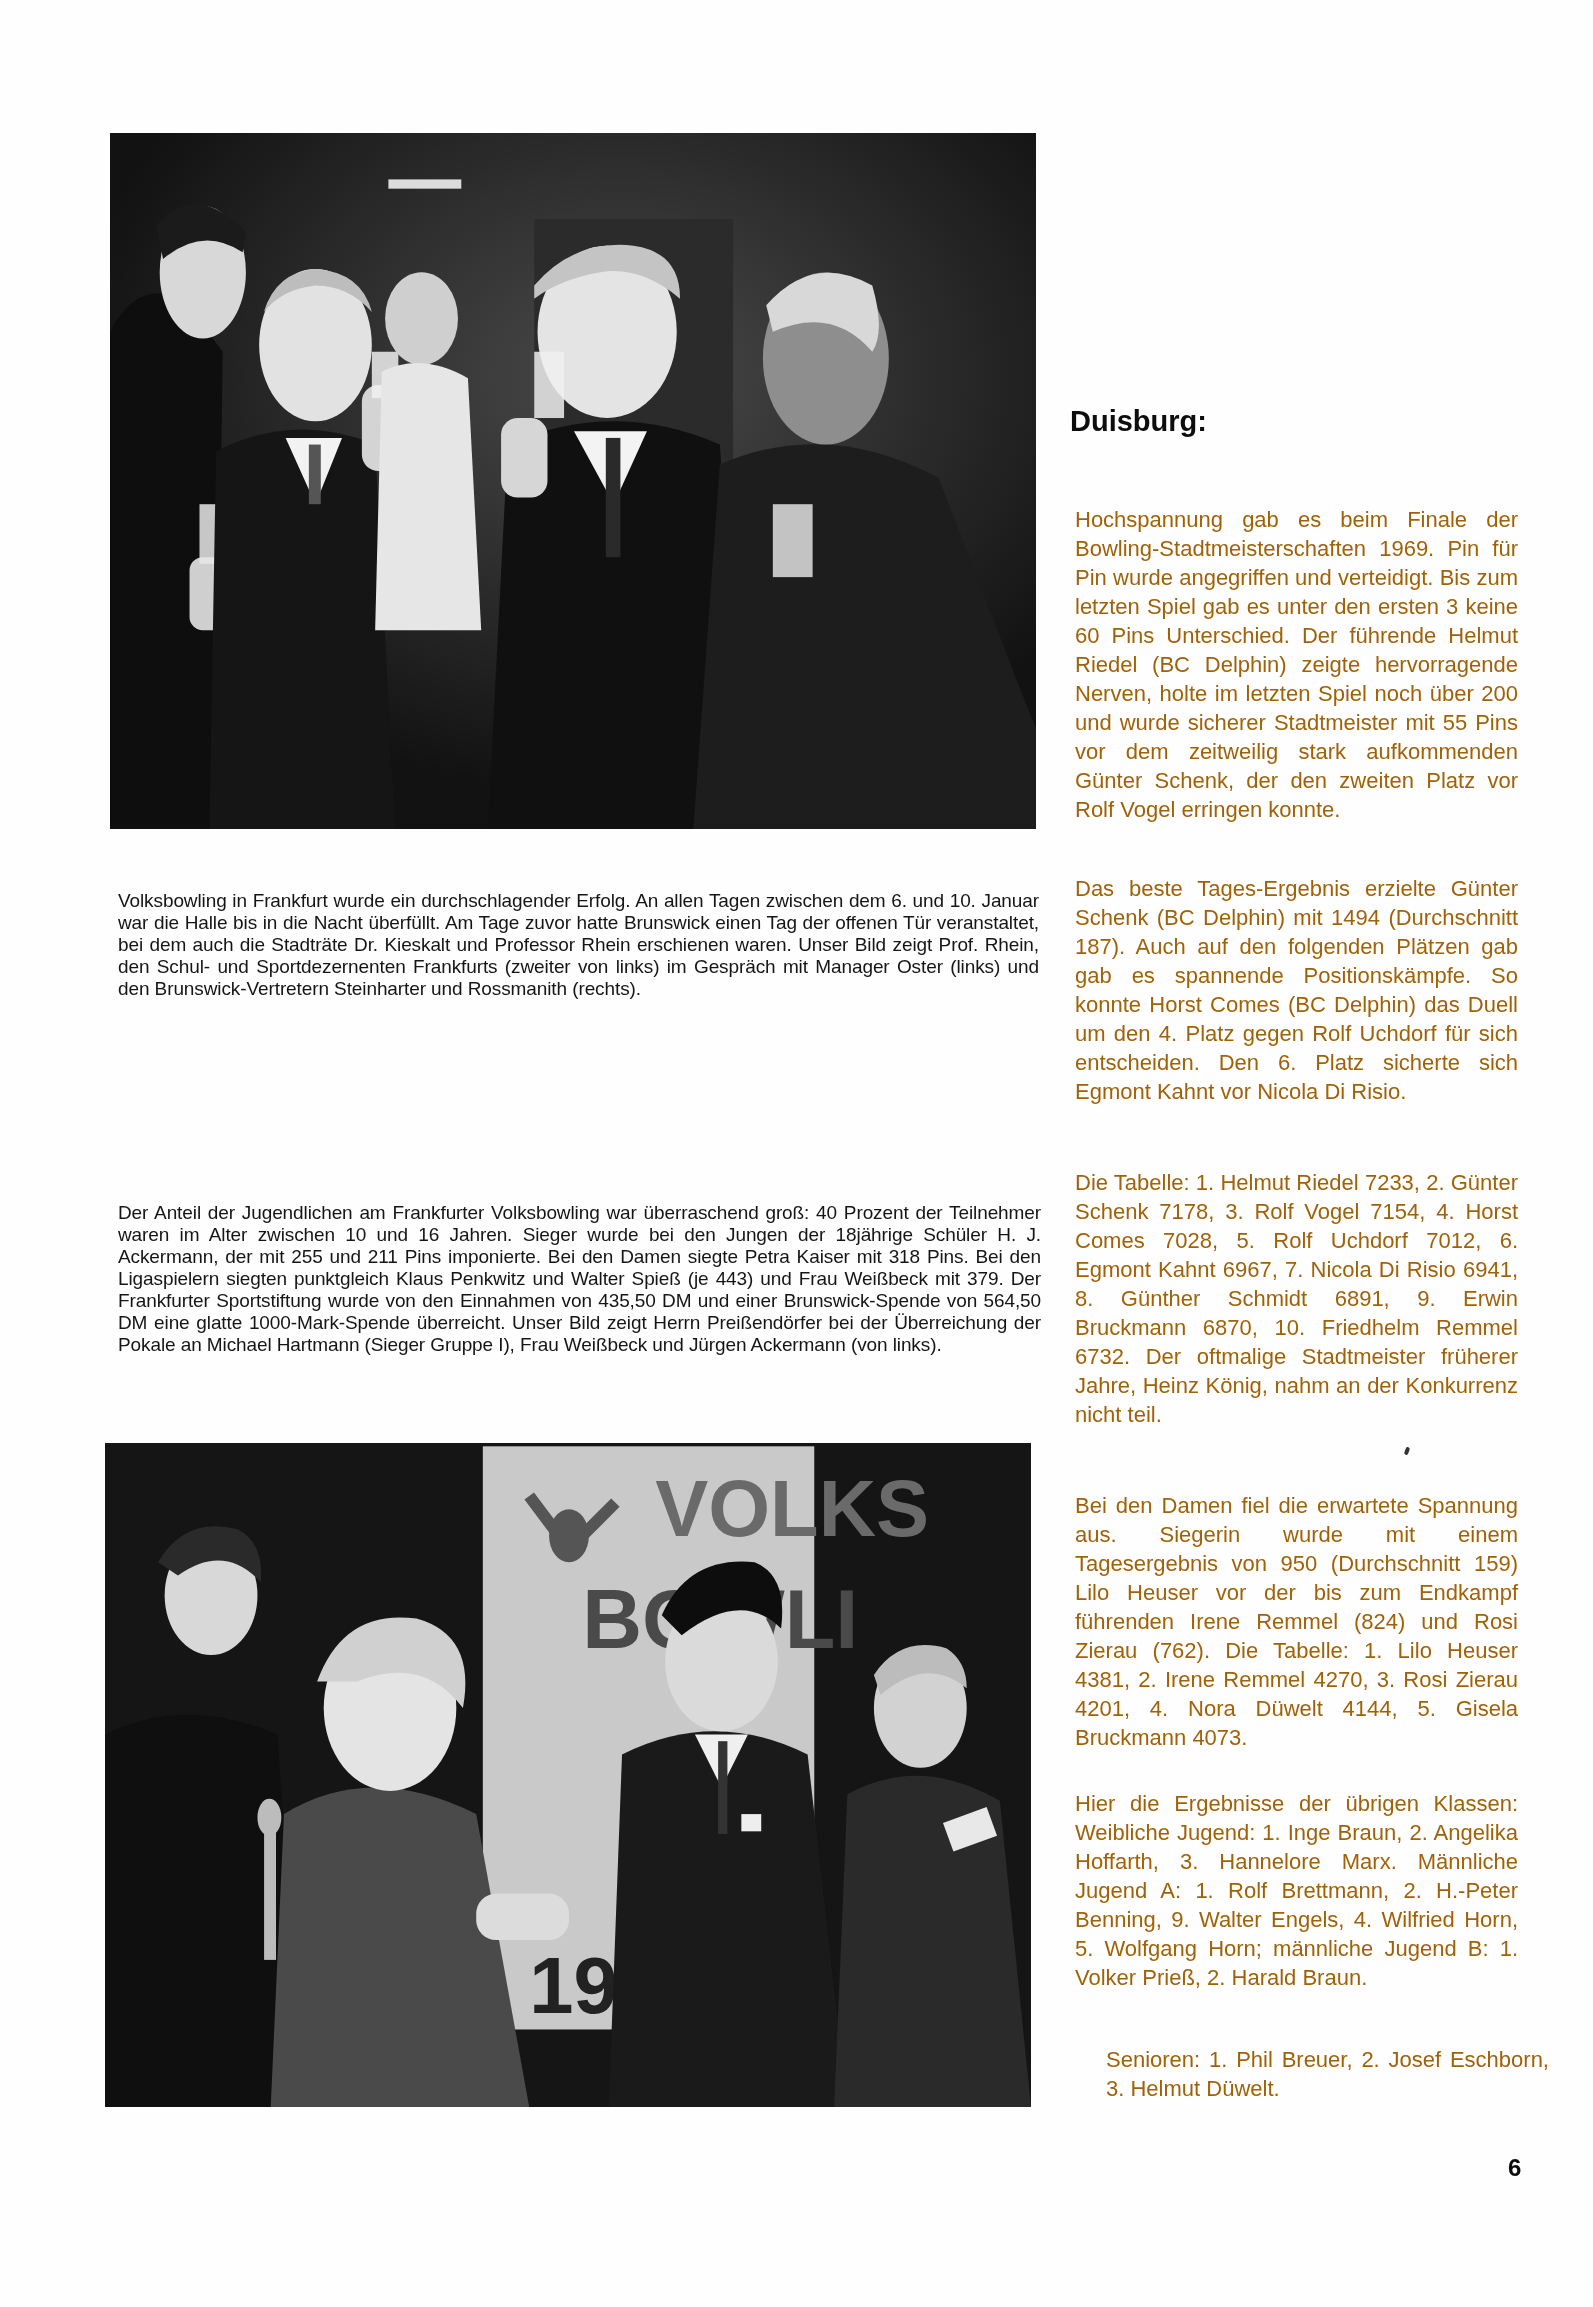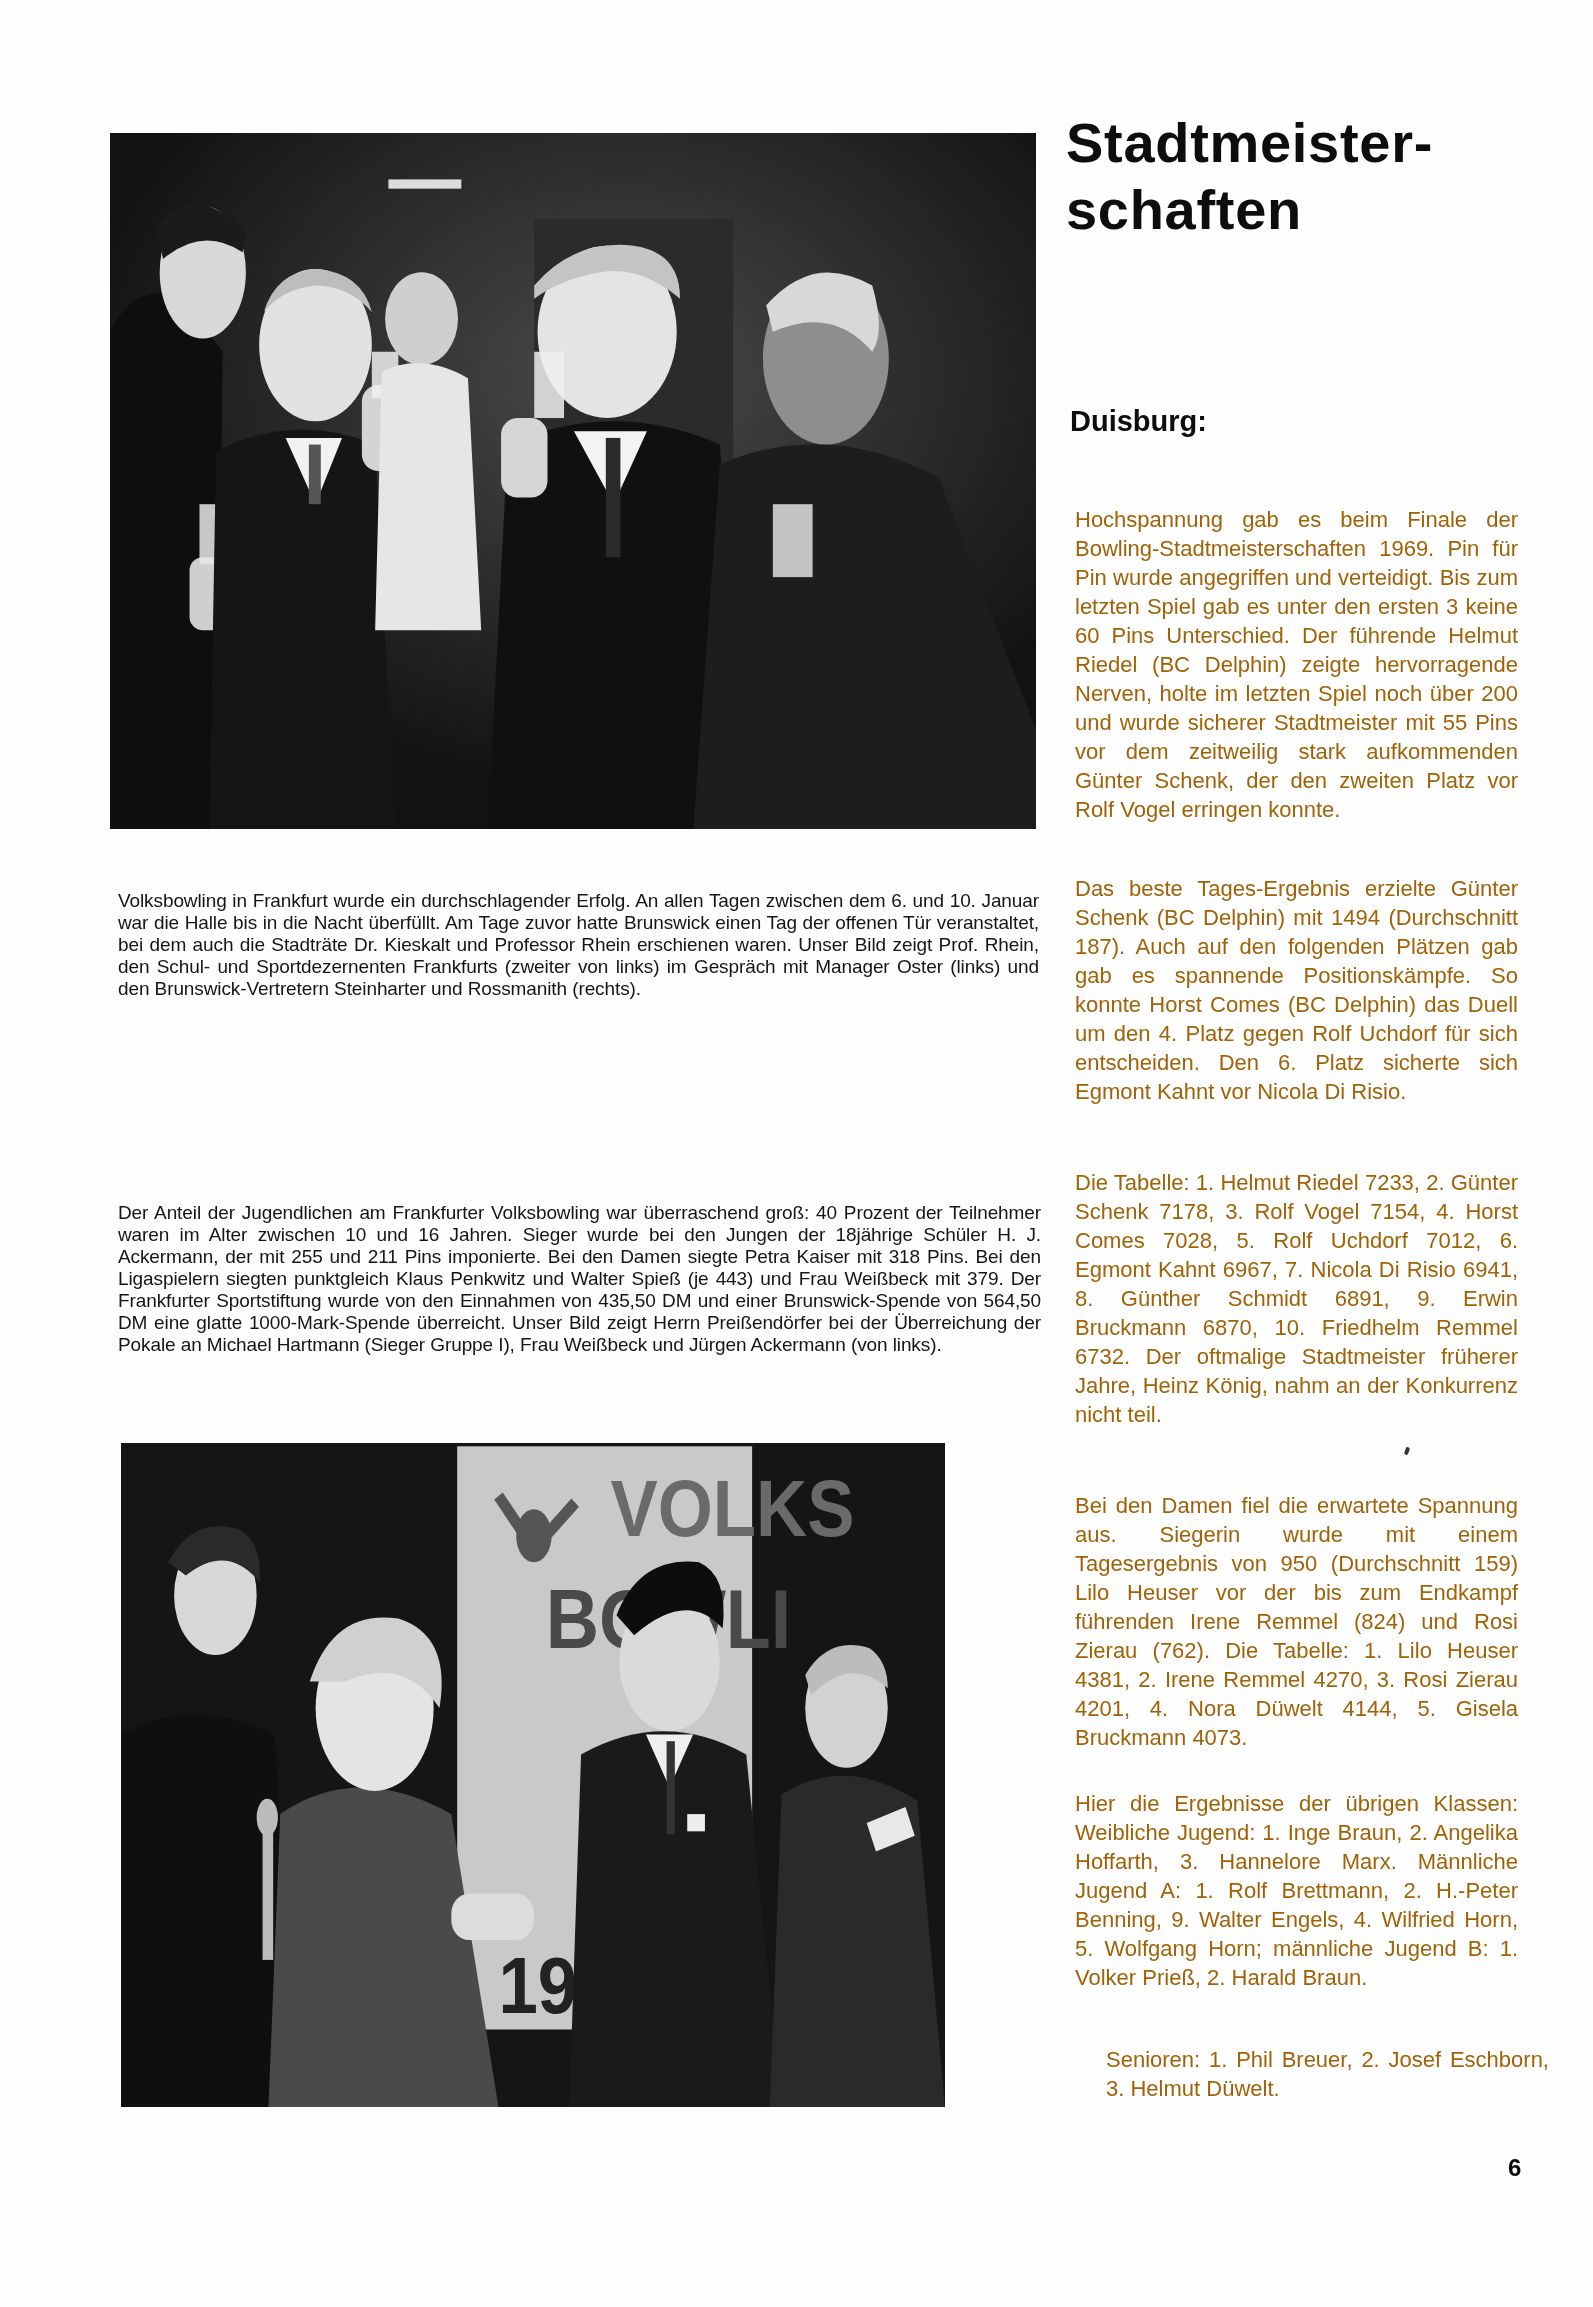--- a/index.html
+++ b/index.html
@@ -24,21 +24,21 @@
     .photo {
       position: absolute;
       overflow: hidden;
       background: #1a1a1a;
     }
     .photo svg { display: block; width: 100%; height: 100%; }
     #photo-top {
       left: 110px; top: 133px; width: 926px; height: 696px;
     }
     #photo-bottom {
-      left: 121px; top: 1443px; width: 824px; height: 664px;
+      left: 105px; top: 1443px; width: 926px; height: 664px;
     }
     
     .caption {
       position: absolute;
       font-family: "Liberation Sans", sans-serif;
       font-size: 19px;
       line-height: 22px;
       text-align: justify;
       color: #151515;
       letter-spacing: -0.1px;
@@ -216,24 +216,20 @@
 
       <g>
         <path d="M1120 530 Q1230 470 1350 540 L1397 1002 L1100 1002 Z" fill="#2a2a2a"></path>
         <ellipse cx="1230" cy="400" rx="70" ry="90" fill="#d2d2d2"></ellipse>
         <path d="M1160 350 Q1200 290 1270 310 Q1300 330 1300 370 Q1240 320 1170 380 Z" fill="#bcbcbc"></path>
         <rect x="1270" y="560" width="70" height="46" fill="#e8e8e8" transform="rotate(-20 1305 583)"></rect>
       </g>
     </svg>
   </div>
 
-  <div class="headline">
-    <div>Stadtmeister-</div>
-    <div>schaften</div>
-  </div>
 
   <div class="subhead">Duisburg:</div>
 
   <div class="col-right" id="para-1">
     <p>Hochspannung gab es beim Finale der Bowling-Stadtmeisterschaften 1969. Pin für Pin wurde angegriffen und verteidigt. Bis zum letzten Spiel gab es unter den ersten 3 keine 60 Pins Unterschied. Der führende Helmut Riedel (BC Delphin) zeigte hervorragende Nerven, holte im letzten Spiel noch über 200 und wurde sicherer Stadtmeister mit 55 Pins vor dem zeitweilig stark aufkommenden Günter Schenk, der den zweiten Platz vor Rolf Vogel erringen konnte.</p>
   </div>
   <div class="col-right" id="para-2">
     <p>Das beste Tages-Ergebnis erzielte Günter Schenk (BC Delphin) mit 1494 (Durchschnitt 187). Auch auf den folgenden Plätzen gab gab es spannende Positionskämpfe. So konnte Horst Comes (BC Delphin) das Duell um den 4. Platz gegen Rolf Uchdorf für sich entscheiden. Den 6. Platz sicherte sich Egmont Kahnt vor Nicola Di Risio.</p>
   </div>
   <div class="col-right" id="para-3">

